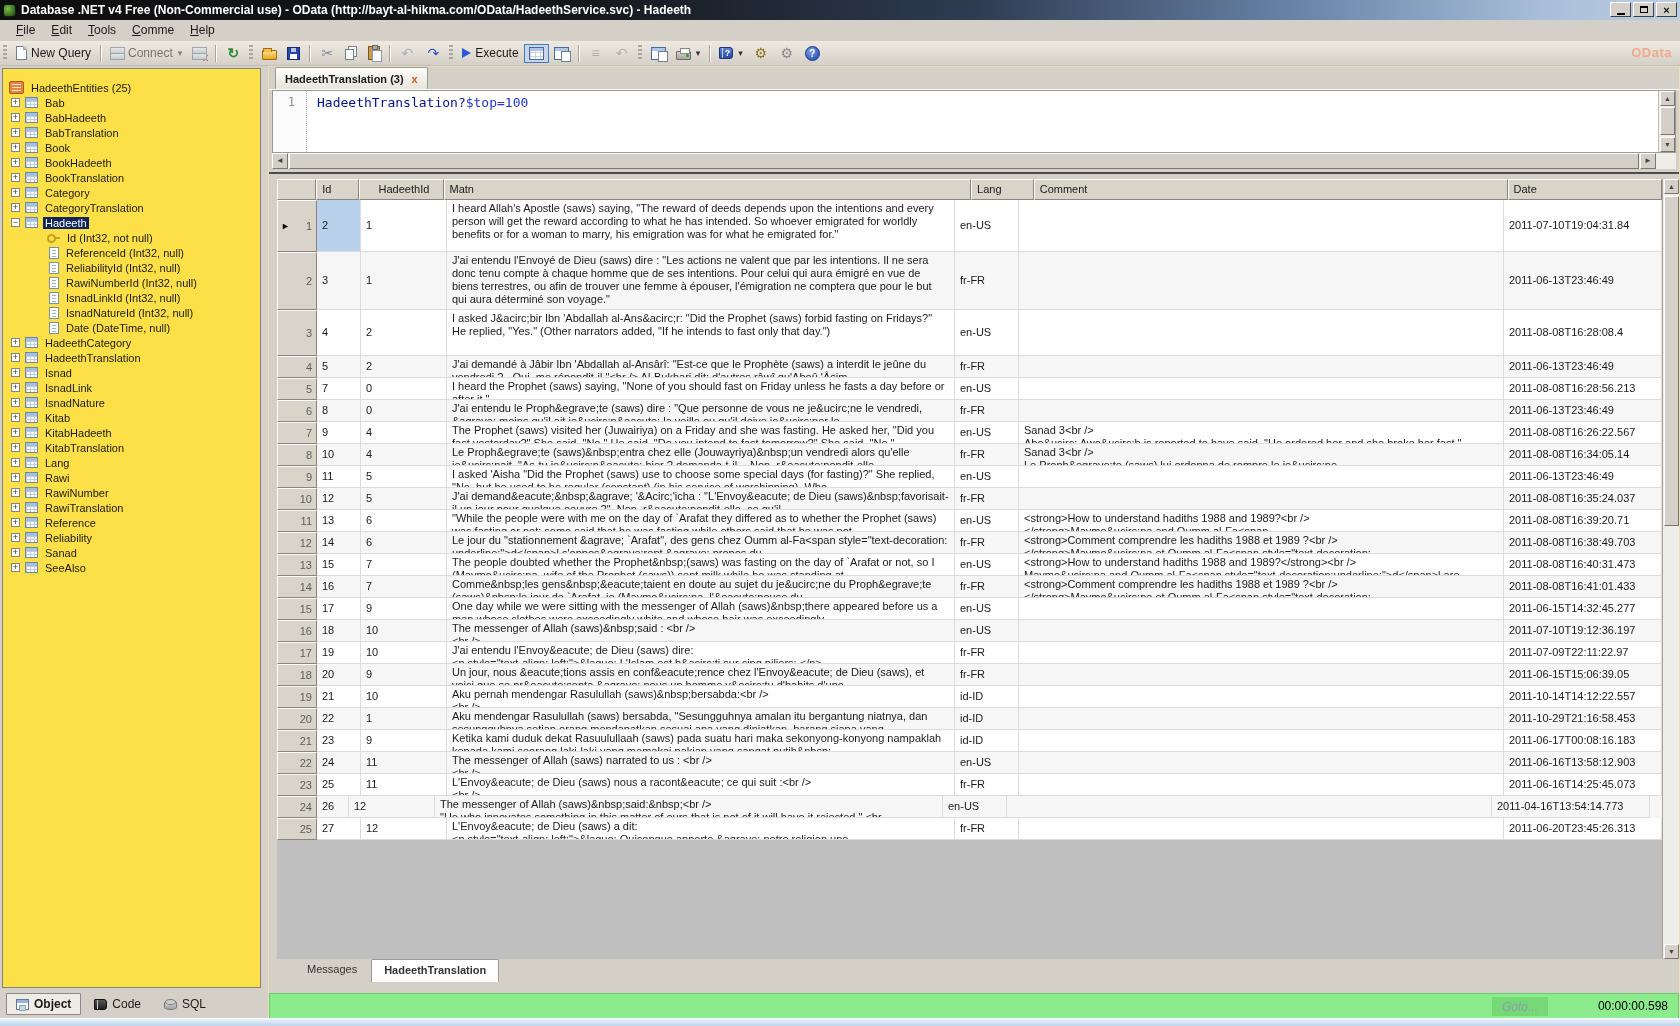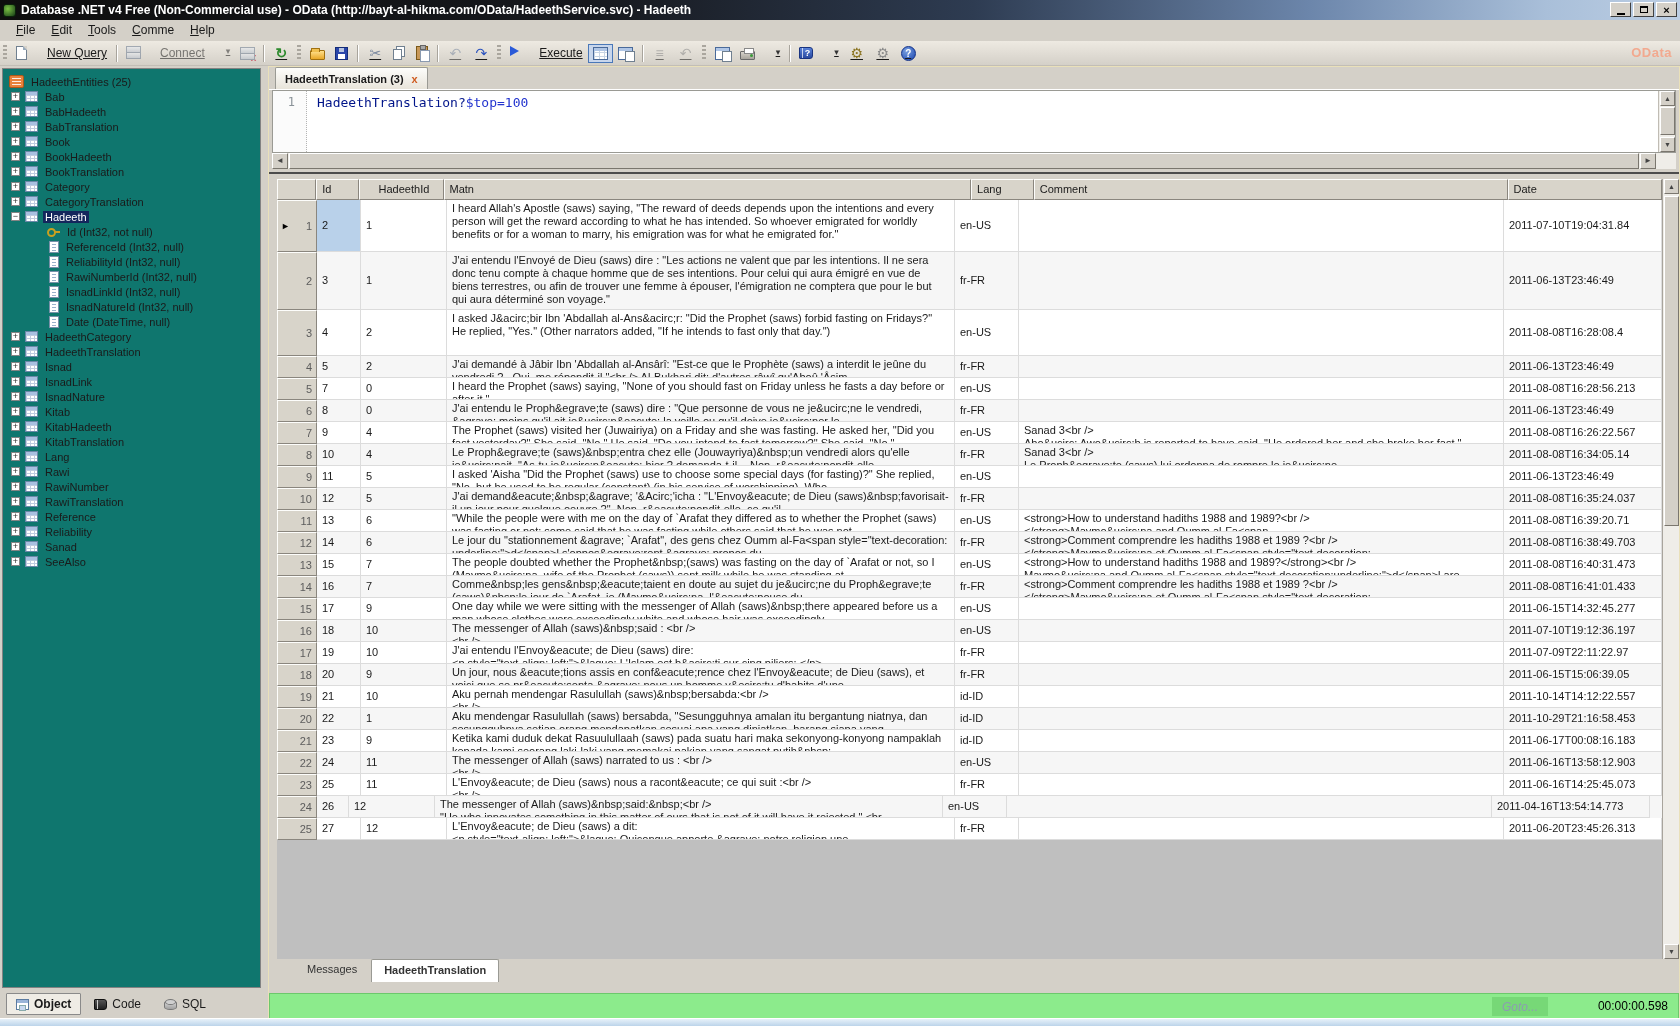--- a/index.html
+++ b/index.html
@@ -22,21 +22,21 @@
   
   .menubar { position:absolute; top:20px; left:0; right:0; height:21px; background:#d4d0c8;
     display:flex; align-items:center; padding-left:8px; font-size:12px; }
   .menu-item { padding:2px 8px 3px 8px; }
   .menu-item::first-letter { text-decoration:underline; }
   .toolbar { position:absolute; top:41px; left:0; right:0; height:25px;
     background:linear-gradient(#eeeae2,#d4d0c8); display:flex; align-items:center; font-size:12px; border-bottom:1px solid #c2beb6; }
   .tb-grip { width:4px; height:16px; margin:0 4px 0 3px;
     background:repeating-linear-gradient(180deg,#aaa69e 0 2px,transparent 2px 4px); }
   .tb-sep { width:1px; height:17px; background:#a8a49c; box-shadow:1px 0 0 #fff; margin:0 4px; }
-  .tb-btn { display:flex; gap:20px; padding:2px 4px; border:1px solid transparent; white-space:nowrap;text-decoration:underline; }
+  .tb-btn { display:flex; align-items:center; gap:4px; padding:2px 4px; border:1px solid transparent; white-space:nowrap; }
   .tb-btn.pressed { background:#c8d6ec; border:1px solid #4a78b8; }
   .tb-btn.dim { opacity:.55; }
   .dd { font-size:9px; color:#333; margin-left:1px; }
   .odata-label { position:absolute; right:8px; top:45px; font-size:13px; font-weight:bold; color:#f2a98f; letter-spacing:.5px; }
 
   
   .gi { display:inline-block; text-align:center; line-height:16px; font-size:14px; width:16px; height:16px; }
   .gi.green { color:#2e8b2e; font-weight:bold; }
   .gi.blue { color:#2a52be; }
   .gi.greyblue { color:#7c8aa0; }
@@ -79,21 +79,21 @@
   .i-form { width:13px; height:11px; background:#fff; border:1px solid #5a7aa0; }
   .i-form::before { content:''; position:absolute; left:0; right:0; top:0; height:3px; background:#9ab4d8; }
   .i-form::after { content:''; position:absolute; left:2px; top:5px; width:5px; height:4px; background:#c8d8f0; border:1px solid #8aa; }
   .i-codebook { width:13px; height:11px; background:linear-gradient(#555,#222); border:1px solid #111; border-radius:1px 3px 3px 1px; }
   .i-codebook::before { content:''; position:absolute; left:2px; top:0; bottom:0; width:1px; background:#ccc; }
   .i-cyl { width:13px; height:10px; margin-top:2px; background:linear-gradient(#e0e0e0,#a0a0a0); border:1px solid #777; border-radius:6px/3px; }
   .i-cyl::before { content:''; position:absolute; left:0; right:0; top:-2px; height:4px; background:#d0d0d0; border:1px solid #777; border-radius:50%; }
 
   
   .sidebar { position:absolute; left:0; top:66px; width:266px; height:924px; background:#d4d0c8; }
-  .tree { position:absolute; left:2px; top:2px; right:5px; bottom:2px; background:#0f766e; border:1px solid #828282; overflow:hidden; padding-top:5px; }
+  .tree { position:absolute; left:2px; top:2px; right:5px; bottom:2px; background:#fde047; border:1px solid #828282; overflow:hidden; padding-top:11px; }
   .t-row { display:flex; align-items:center; height:15px; font-size:11px; white-space:nowrap; }
   .t-exp { width:9px; height:9px; border:1px solid #848484; background:#fff; font-size:9px; line-height:7px; text-align:center; color:#333; flex:0 0 9px; margin-right:5px; }
   .t-spacer { width:9px; flex:0 0 9px; margin-right:5px; }
   .t-label { padding:0 2px; }
   .t-label.selected { background:#13265c; color:#fff; }
   .ic { position:relative; display:inline-block; margin-right:5px; flex:none; }
   .ic-db { width:15px; height:13px; background:#e8823c; border:1px solid #b05818; border-radius:2px; }
   .ic-db::before { content:''; position:absolute; left:2px; right:2px; top:2px; bottom:2px;
     background:repeating-linear-gradient(#ffffff 0 1px, transparent 1px 3px); opacity:.85; }
   .ic-table { width:13px; height:11px; background:

